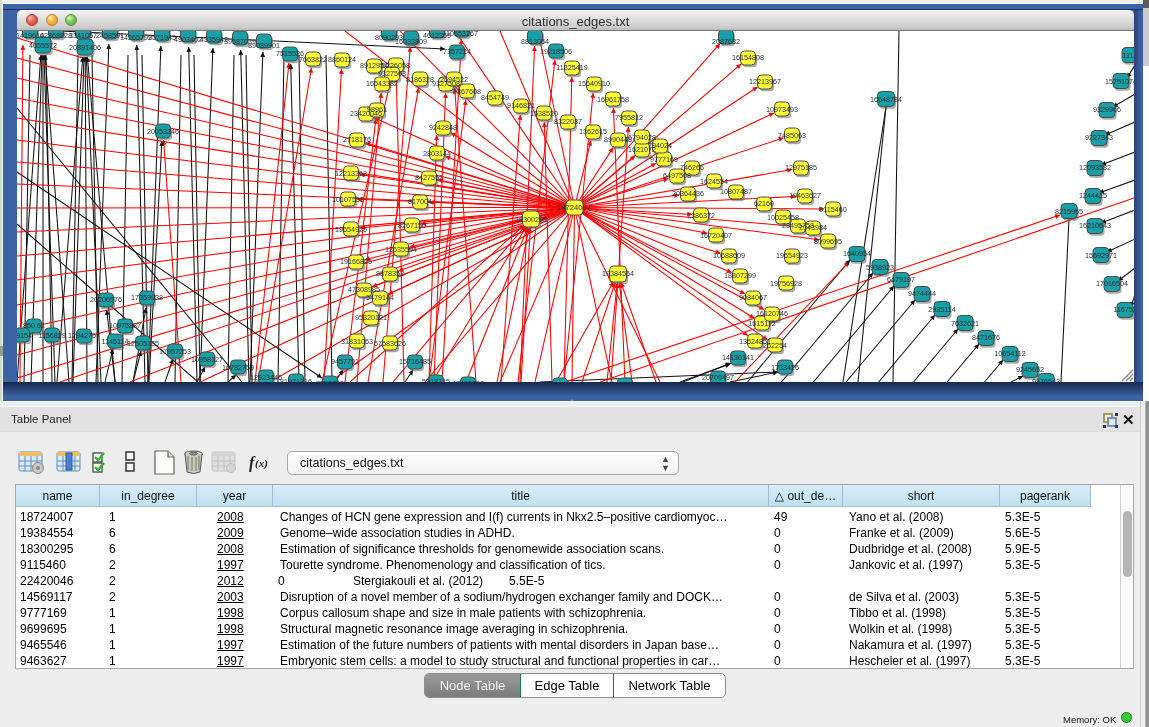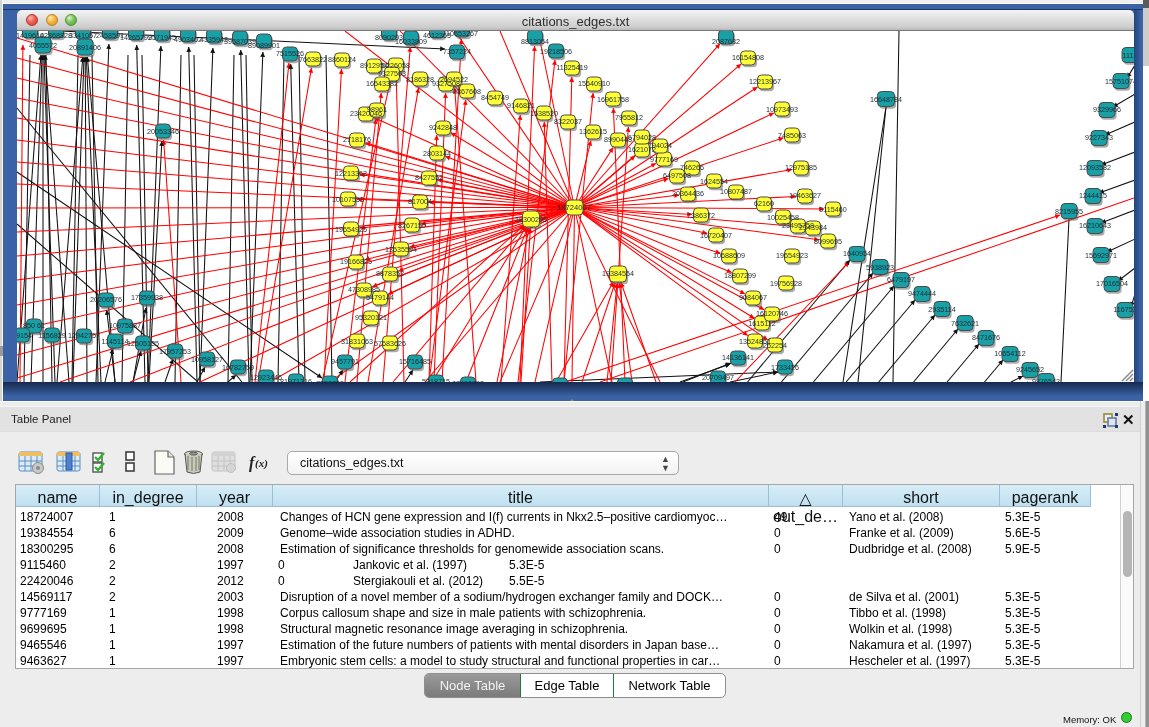--- a/index.html
+++ b/index.html
@@ -30,30 +30,30 @@
 #phdr .x { position:absolute; left:1122px; top:4px; font-size:15px; font-weight:bold; color:#111; }
 #redge { position:absolute; left:1145px; top:401px; width:4px; height:326px; background:#909090; border-left:1px solid #b5b5b5; }
 #rline { position:absolute; left:1140px; top:401px; width:1px; height:326px; background:#cfcfcf; }
 
 #tbar { position:absolute; left:0; top:44px; width:1140px; height:36px; }
 #combo { position:absolute; left:287px; top:5px; width:392px; height:24px; background:linear-gradient(#ffffff,#f2f2f2); border:1px solid #a9a9a9; border-radius:5px; }
 #combo .t { position:absolute; left:12px; top:4px; font-size:12.5px; color:#111; }
 #combo .ar { position:absolute; right:8px; top:3px; font-size:9px; color:#444; line-height:9px; }
 
 #tbl { position:absolute; left:15px; top:82px; width:1119px; height:185px; background:#ffffff; border:1px solid #a6a6a6; }
-#thead { position:absolute; left:0; top:0; width:1105px; height:22px; background:linear-gradient(#d8edf8,#bfe0f0); border-bottom:1px solid #9dbed6; display:flex; font-size:16px; color:#111; }
+#thead { position:absolute; left:0; top:0; width:1105px; height:22px; background:linear-gradient(#d8edf8,#bfe0f0); border-bottom:1px solid #9dbed6; display:flex; font-size:12px; color:#111; }
 #thead div { border-right:1px solid #9dbed6; text-align:center; padding-top:4px; height:22px; }
 #scroll { position:absolute; right:0; top:0; width:13px; height:183px; background:#fafafa; border-left:1px solid #d0d0d0; }
 #thumb { position:absolute; left:1.5px; top:26px; width:9px; height:66px; background:#b5b5b5; border-radius:5px; }
 #tbody { position:absolute; left:0; top:25px; width:1105px; }
 .tr { display:flex; height:16px; font-size:12px; color:#000; white-space:nowrap; }
 .tr div { overflow:hidden; }
 .c0 { width:84px; padding-left:4px; }
 .c1 { width:97px; padding-left:9px; }
-.c2 { width:76px; padding-left:20px; }
+.c2 { width:76px; padding-left:20px;text-decoration:underline; }
 .c3 { width:496px; padding-left:7px; }
 .c4 { width:74px; padding-left:5px; }
 .c5 { width:157px; padding-left:6px; }
 .c6 { width:91px; padding-left:5px; }
 
 #tabs { position:absolute; left:424px; top:271px; height:25px; display:flex; background:#ffffff; border:1px solid #8e8e8e; border-radius:5px; overflow:hidden; font-size:13px; }
 #tabs div { padding-top:4px; height:25px; text-align:center; }
 #tabs .w1 { width:95px; } #tabs .w2 { width:93px; } #tabs .w3 { width:112px; }
 #tabs .sel { background:linear-gradient(#9a9a9a,#787878); color:#f2f2f2; }
 #tabs .sep { border-left:1px solid #15803d; }
@@ -959,39 +959,40 @@
             <div class="c2">2008</div>
             <div class="c3">Estimation of significance thresholds for genomewide association scans.</div>
             <div class="c4">0</div>
             <div class="c5">Dudbridge et al. (2008)</div>
             <div class="c6">5.9E-5</div>
           </div>
           <div class="tr">
             <div class="c0">9115460</div>
             <div class="c1">2</div>
             <div class="c2">1997</div>
+            <div class="c3">Tourette syndrome. Phenomenology and classification of tics.</div>
             <div class="c4">0</div>
             <div class="c5">Jankovic et al. (1997)</div>
             <div class="c6">5.3E-5</div>
           </div>
           <div class="tr">
             <div class="c0">22420046</div>
             <div class="c1">2</div>
             <div class="c2">2012</div>
             <div class="c4">0</div>
             <div class="c5">Stergiakouli et al. (2012)</div>
             <div class="c6">5.5E-5</div>
           </div>
           <div class="tr">
             <div class="c0">14569117</div>
             <div class="c1">2</div>
             <div class="c2">2003</div>
             <div class="c3">Disruption of a novel member of a sodium/hydrogen exchanger family and DOCK…</div>
             <div class="c4">0</div>
-            <div class="c5">de Silva et al. (2001)</div>
+            <div class="c5">de Silva et al. (2003)</div>
             <div class="c6">5.3E-5</div>
           </div>
           <div class="tr">
             <div class="c0">9777169</div>
             <div class="c1">1</div>
             <div class="c2">1998</div>
             <div class="c3">Corpus callosum shape and size in male patients with schizophrenia.</div>
             <div class="c4">0</div>
             <div class="c5">Tibbo et al. (1998)</div>
             <div class="c6">5.3E-5</div>

